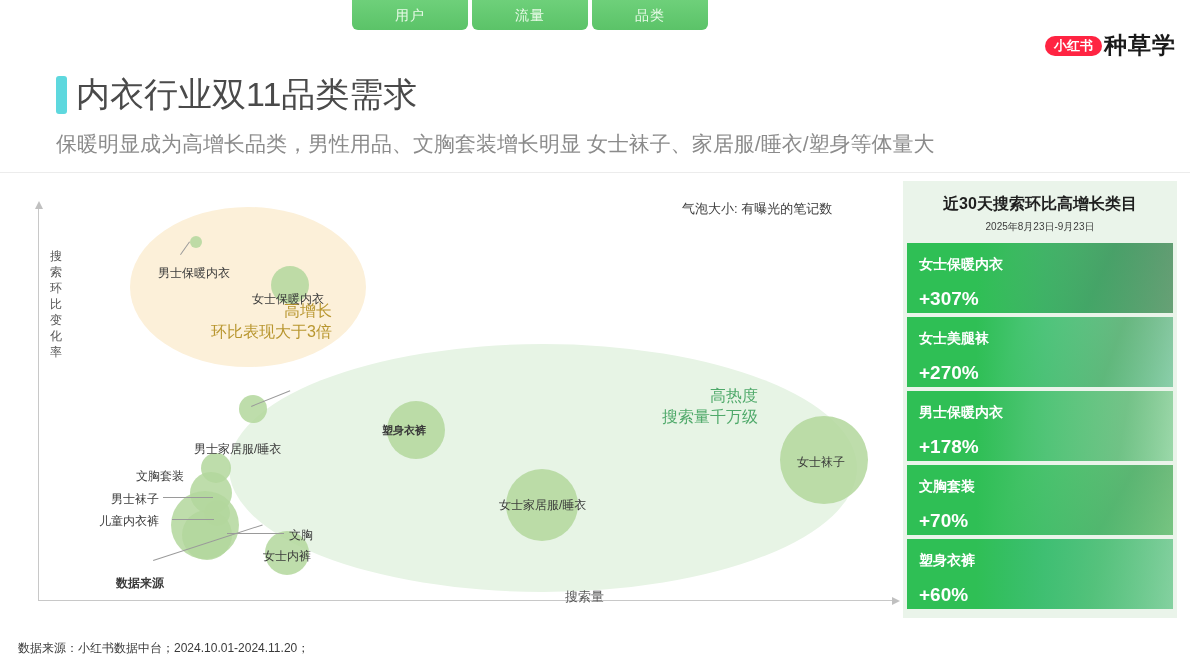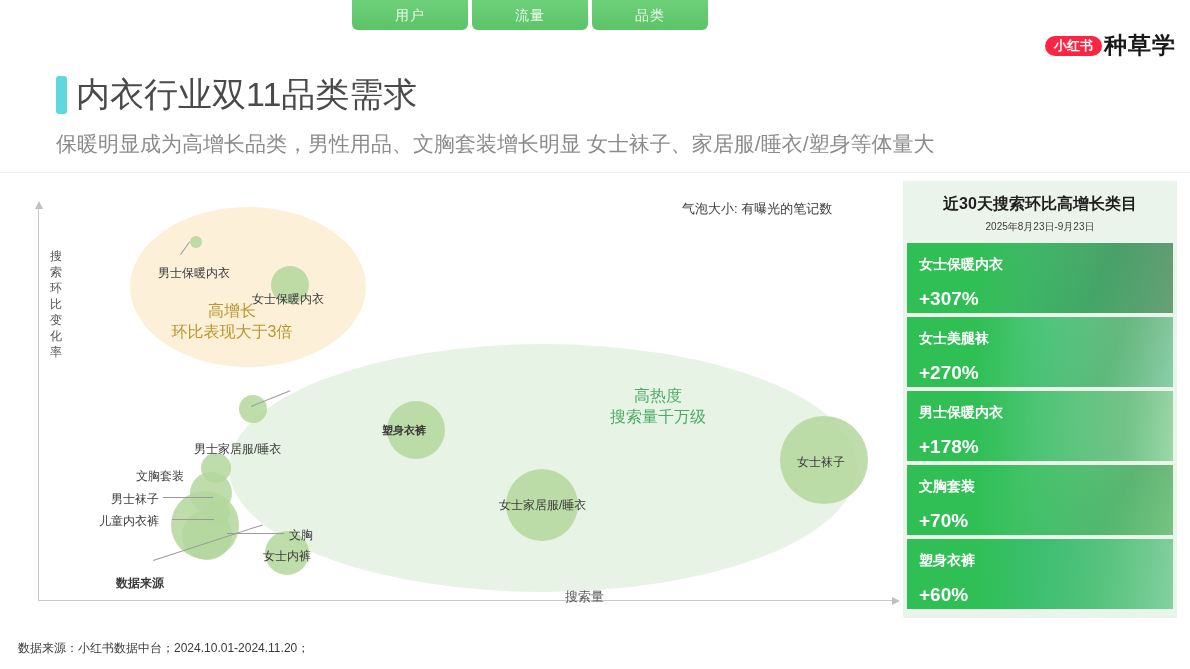--- a/index.html
+++ b/index.html
@@ -55,21 +55,21 @@
   .note{position:absolute;left:682px;top:20px;font-size:13px;color:#3d3d3d;}
   
   .ell-orange{
     position:absolute;left:130px;top:27px;width:236px;height:160px;
     background:#fcf0d9;border-radius:50%;
   }
   .ell-green{
     position:absolute;left:229px;top:164px;width:628px;height:248px;
     background:#e7f4e5;border-radius:50%;
   }
-  .zone-label{position:absolute;text-align:center;line-height:21px;}
+  .zone-label{position:absolute;text-align:right;line-height:21px;}
   .zone-orange{left:132px;top:120px;width:200px;font-size:16px;color:#b8962f;}
   .zone-green{left:558px;top:205px;width:200px;font-size:16px;color:#4fa96a;}
   
   .bubble{position:absolute;background:#b3d79c;border-radius:50%;opacity:.85;}
   .blabel{position:absolute;font-size:12px;color:#3a3a3a;white-space:nowrap;}
   .blabel.small{font-size:11px;}
   .lead{position:absolute;background:#9a9a9a;height:1px;transform-origin:0 0;}
   
   .panel{
     position:absolute;left:903px;top:181px;width:274px;height:437px;

